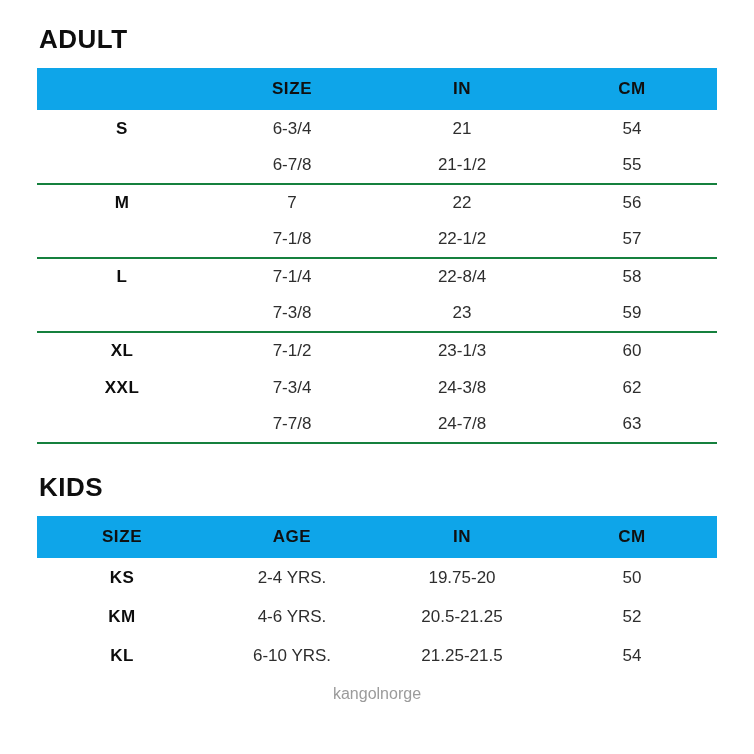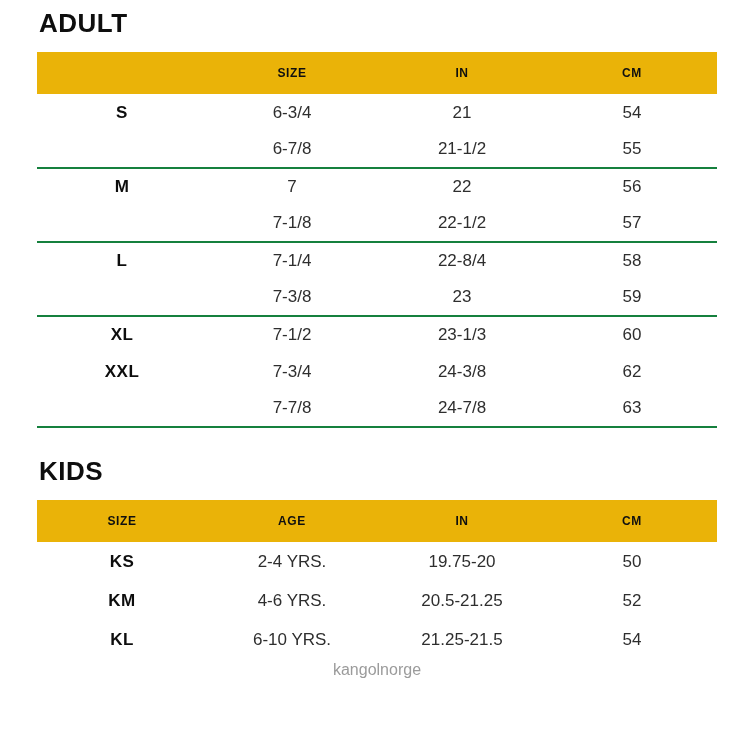--- a/index.html
+++ b/index.html
@@ -8,40 +8,40 @@
     padding: 0;
     width: 754px;
     height: 754px;
     background: #ffffff;
     font-family: "Liberation Sans", sans-serif;
     overflow: hidden;
   }
   .page {
     width: 754px;
     height: 636px;
-    padding: 8px 37px 0 37px;
+    padding: 24px 37px 0 37px;
   }
   .section-title {
     font-size: 26px;
     font-weight: 800;
     letter-spacing: 0.5px;
     color: #0e0e0e;
     margin: 0 0 13px 2px;
   }
   table {
     width: 680px;
     border-collapse: collapse;
     table-layout: fixed;
   }
   col { width: 25%; }
   thead td {
-    background: #eab308;
+    background: #0ea5e9;
     height: 42px;
     font-weight: bold;
-    font-size: 12px;
+    font-size: 17px;
     letter-spacing: 0.6px;
     color: #101010;
     text-align: center;
     vertical-align: middle;
   }
   tbody td {
     height: 37px;
     text-align: center;
     vertical-align: middle;
     font-size: 17px;
@@ -57,21 +57,21 @@
   tr.group-end td {
     border-bottom: 2px solid #15803d;
   }
   .kids-title { margin-top: 28px; }
   .kids-table tbody td { height: 39px; }
   .footer {
     width: 680px;
     text-align: center;
     color: #9b9b9b;
     font-size: 16px;
-    margin-top: 2px;
+    margin-top: 10px;
   }
 </style>
 </head>
 <body>
 
 <div class="page">
 
   <h1 class="section-title">ADULT</h1>
 
   <table class="adult-table">

